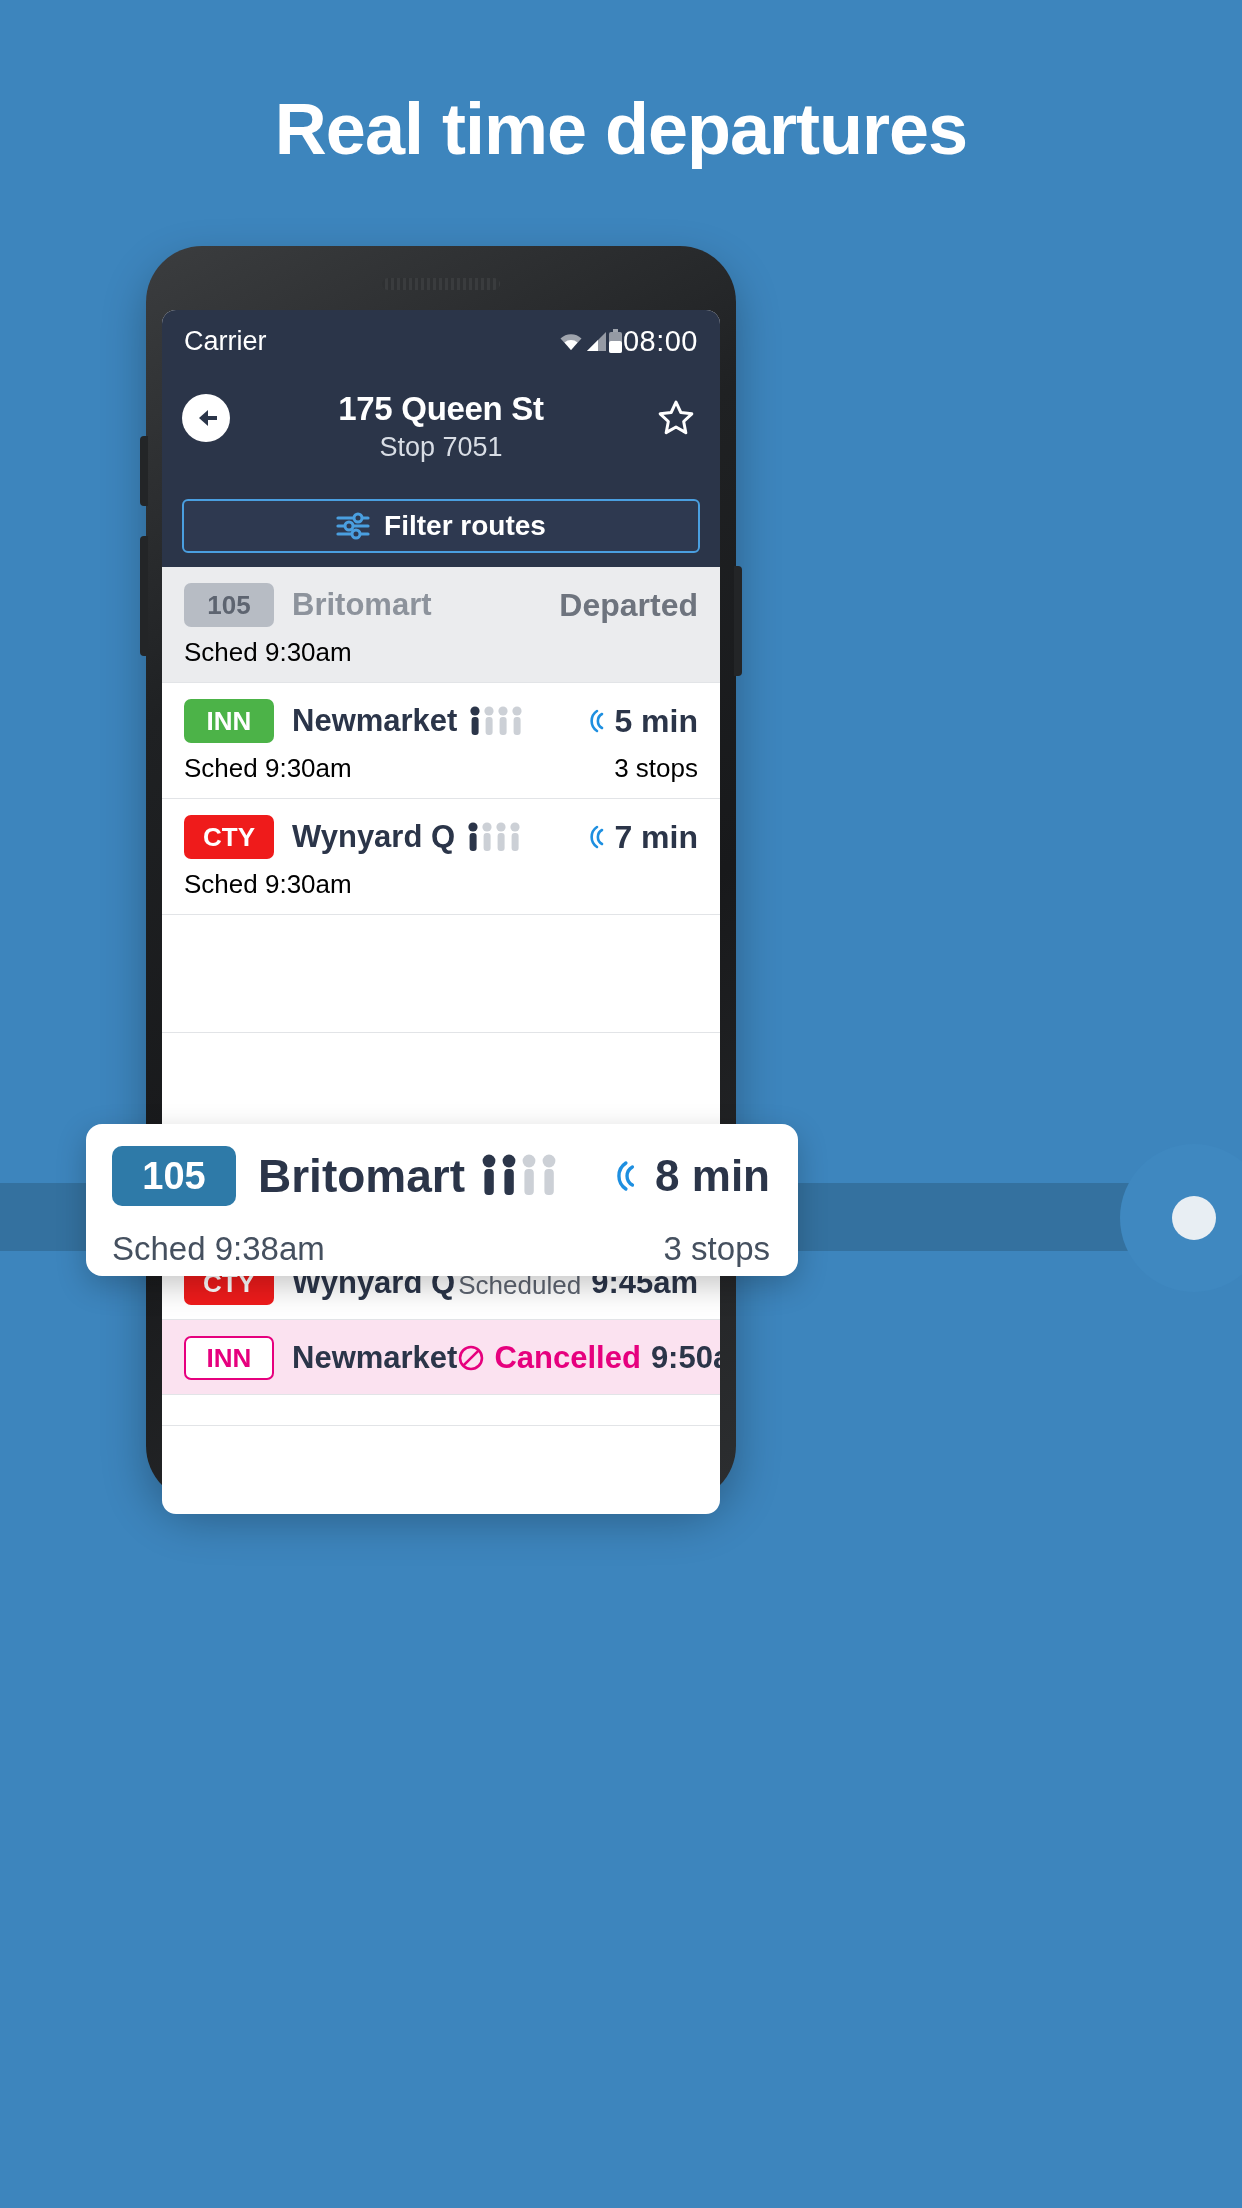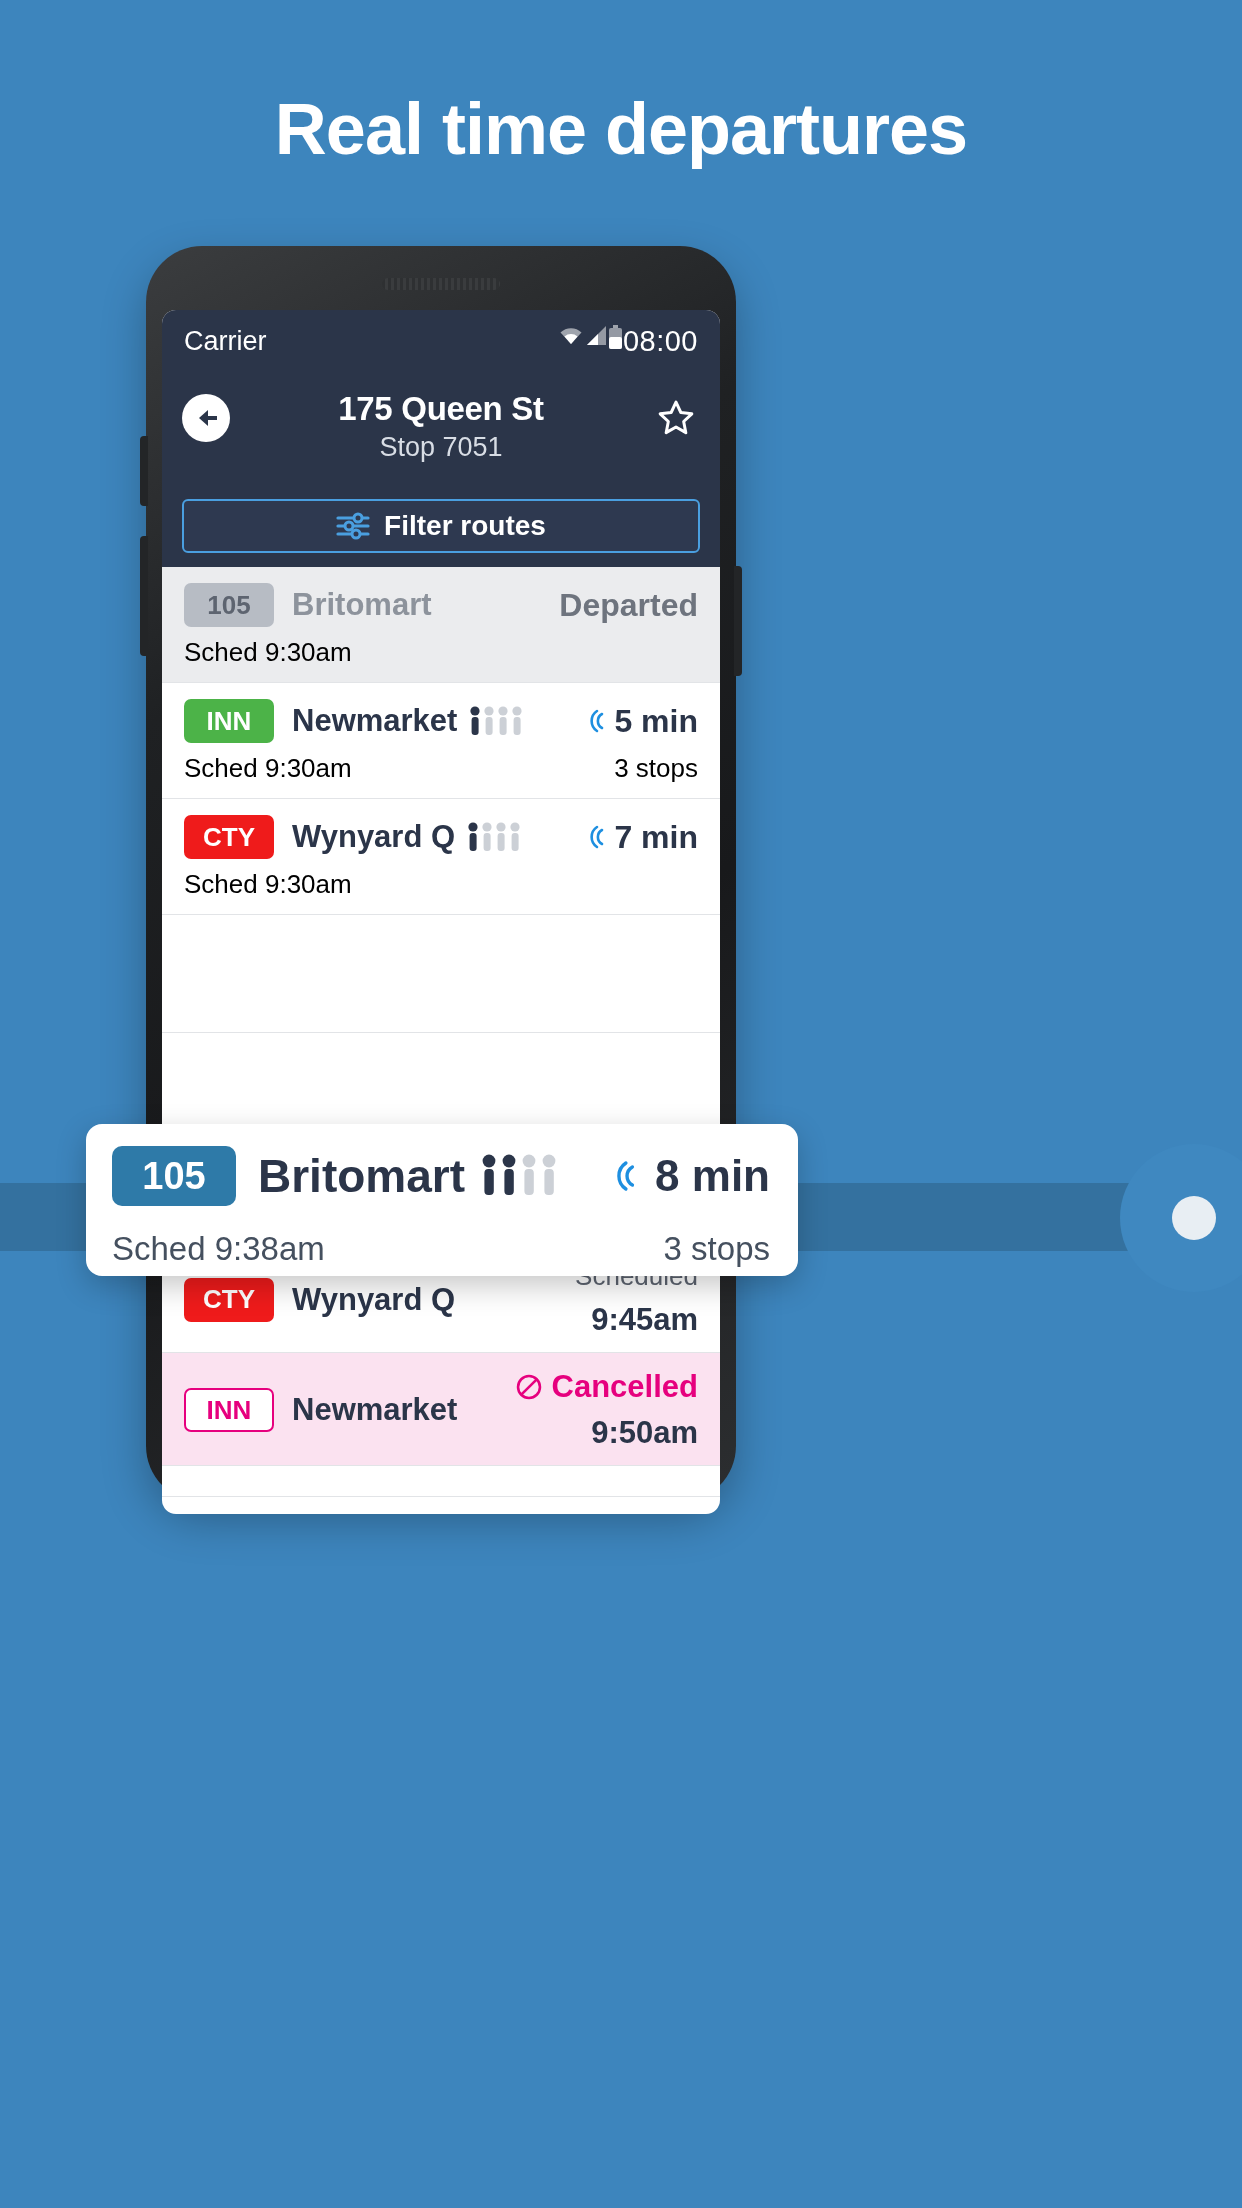--- a/index.html
+++ b/index.html
@@ -65,21 +65,21 @@
   }
 
   
   .statusbar {
     height:62px; background:#2b3549; color:#ffffff;
     display:flex; align-items:center;
     padding:0 22px;
     font-size:27px;
   }
   .sb-carrier { flex:0 0 auto; }
-  .sb-right { margin-left:auto; display:flex; align-items:flex-start; }
+  .sb-right { margin-left:auto; display:flex; align-items:center; }
   .sb-time { font-size:29px; letter-spacing:.5px; }
 
   .ico-wifi { width:26px; height:20px; position:relative; }
   .ico-wifi svg, .ico-sig svg, .ico-bat svg { display:block; }
 
   
   .apphead {
     background:#2b3549; padding:8px 20px 28px;
     display:flex; align-items:flex-start;
   }
@@ -142,21 +142,21 @@
   .eta { font-size:32px; font-weight:bold; color:#2b3549; }
   .eta.muted { color:#6e747e; }
   .status-sched { font-size:26px; color:#5d6470; }
   .status-big { font-size:31px; font-weight:bold; color:#2b3549; }
 
   .row-bottom {
     display:flex; margin-top:10px; font-size:26px; color:#000000;
   }
   .row-bottom .right { margin-left:auto; }
 
-  .stacked { display:flex; flex-direction:column; align-items:flex-end; }
+  .stacked { display:flex; flex-direction:row; align-items:flex-end; }
   .cancel-line { display:flex; align-items:center; gap:9px;
                  color:#e6007e; font-size:31px; font-weight:bold; }
 
   
   .overlay-card {
     position:absolute; left:86px; top:1124px;
     width:712px; height:152px;
     background:#ffffff; border-radius:16px;
     box-shadow:0 10px 30px rgba(0,0,0,.22);
     padding:22px 28px 0 26px;

